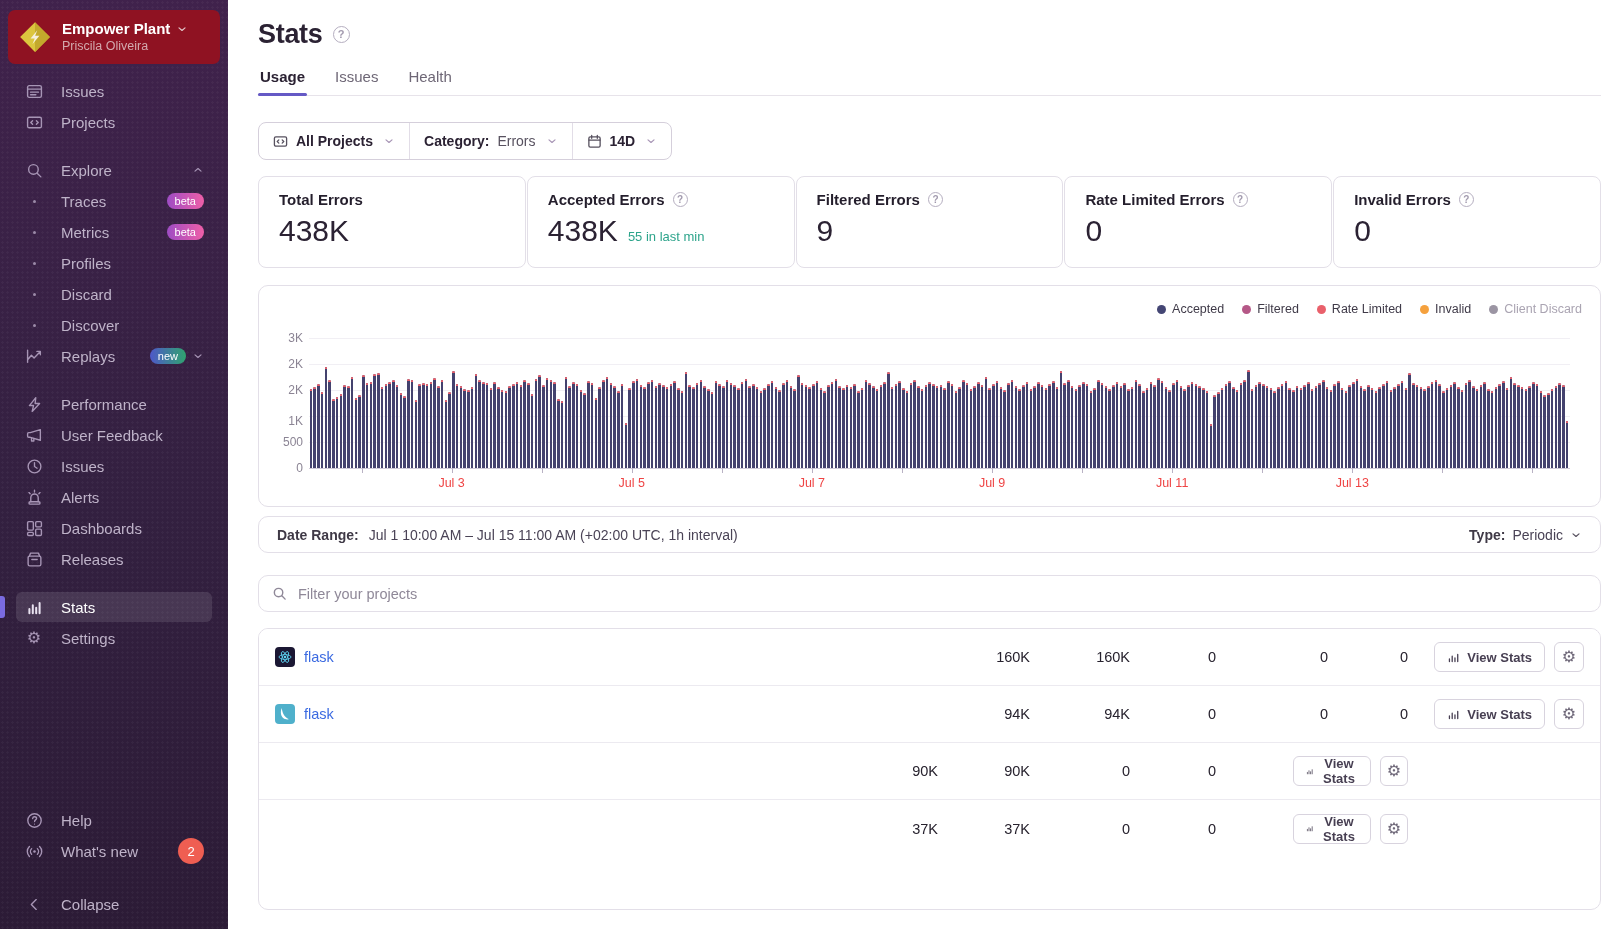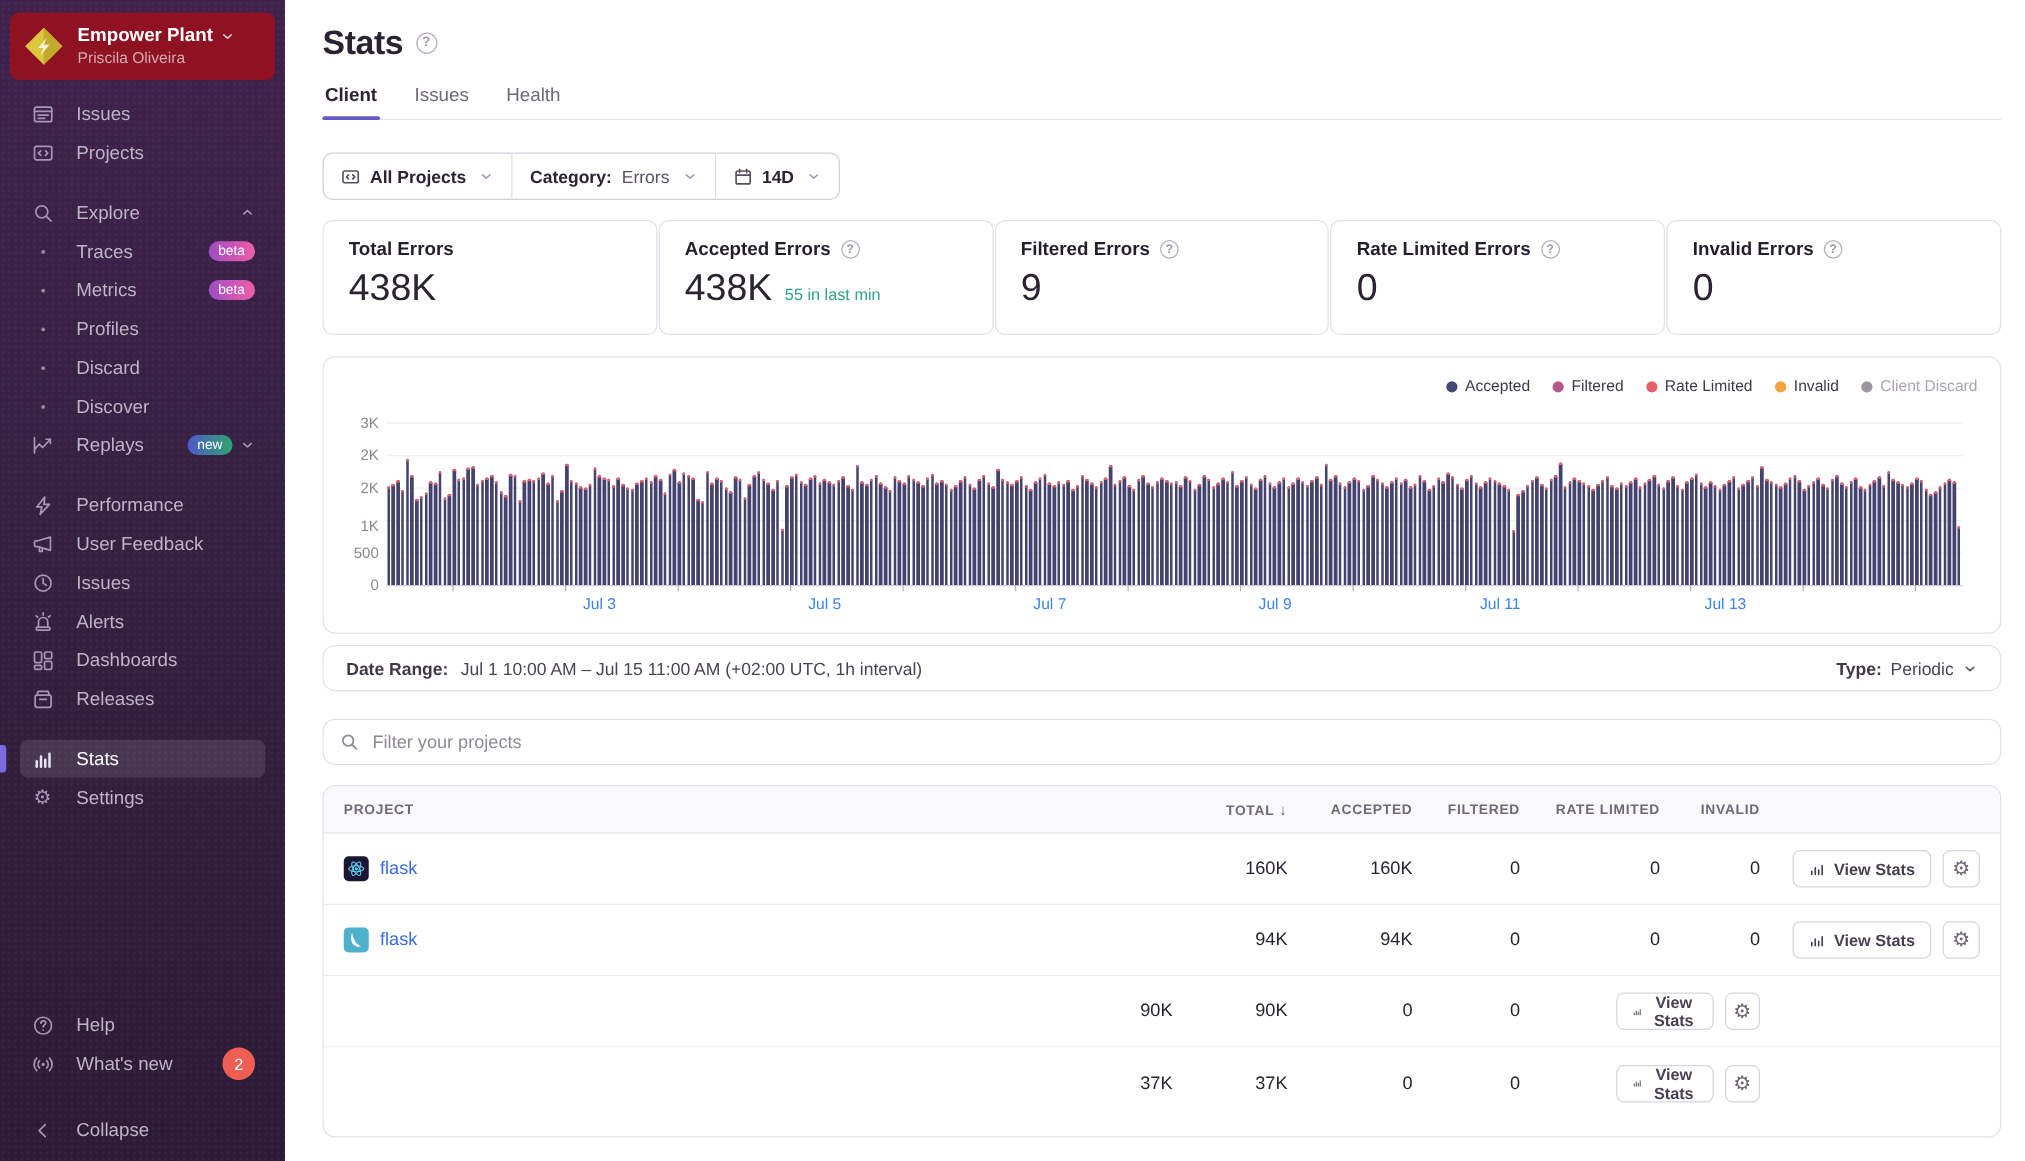--- a/index.html
+++ b/index.html
@@ -84,21 +84,21 @@
   .legend-item.muted { color:#aaa4b2; }
   .plot { position:absolute; left:50px; right:30px; top:52px; height:130px; }
   .gridline { position:absolute; left:0; right:0; height:1px; background:#f1eff4; }
   .baseline { position:absolute; left:0; right:0; bottom:-1px; height:1px; background:#cfc9d8; }
   .ylab { position:absolute; left:-46px; width:40px; text-align:right; font-size:12px; color:#8b8494; }
   .bars { position:absolute; inset:0; display:flex; align-items:flex-end; overflow:hidden; }
   .bar { flex:1 1 0; min-width:1px; margin:0 0.7px; background:#44426e; border-radius:1.5px 1.5px 0 0; position:relative; }
   .bar-cap { position:absolute; top:0; left:0; right:0; height:2px; background:#e9606b; border-radius:1.5px 1.5px 0 0; }
   .xticks { position:absolute; left:50px; right:30px; top:182px; height:26px; }
   .xtick { position:absolute; top:0; width:1px; height:5px; background:#b9b2c4; }
-  .xlab { position:absolute; top:8px; transform:translateX(-50%); font-size:12.5px; color:#3b82f6; white-space:nowrap;margin-left:28px; }
+  .xlab { position:absolute; top:8px; transform:translateX(-50%); font-size:12.5px; color:#ef4444; white-space:nowrap; }
 
   .date-panel { margin-top:9px; height:37px; display:flex; align-items:center; padding:0 18px; font-size:14px; }
   .date-panel .lbl { font-weight:bold; color:#3f3946; margin-right:10px; }
   .date-panel .val { color:#4a4356; }
   .type-ctl { margin-left:auto; display:flex; align-items:center; gap:7px; cursor:pointer; }
   .type-ctl .lbl { margin-right:0; }
   .type-ctl .chev { margin-left:0; color:#57515f; }
 
   .search-panel { margin-top:22px; height:37px; display:flex; align-items:center; padding:0 13px; gap:9px; }
   .search-panel .ic { color:#8f8898; display:flex; }
@@ -340,21 +340,21 @@
       </div>
   </div>
 
   <div class="main">
     <div class="page-title-row">
       <span class="page-title">Stats</span>
       <span class="qmark">?</span>
     </div>
 
     <div class="tabs">
-      <span class="tab active">Client</span>
+      <span class="tab active">Usage</span>
       <span class="tab">Issues</span>
       <span class="tab">Health</span>
     </div>
 
     <div class="filterbar">
       <div class="fseg">
         <span class="ic">
           <svg viewBox="0 0 16 16">
               <rect x="1.5" y="3" width="13" height="10" rx="1.5"></rect>
               <path d="M6.2 6.3 4.5 8l1.7 1.7M9.8 6.3 11.5 8 9.8 9.7"></path>
@@ -1529,29 +1529,20 @@
       <span class="ic">
         <svg viewBox="0 0 16 16">
             <circle cx="7" cy="7" r="4.5"></circle>
             <path d="M10.5 10.5 14 14"></path>
           </svg>
         </span>
       <input type="text" placeholder="Filter your projects" style="">
     </div>
 
     <div class="panel table">
-      <div class="tgrid thead" id="thead">
-          <span class="th">PROJECT</span>
-          <span class="th">TOTAL<span class="arrow"> ↓</span></span>
-          <span class="th">ACCEPTED</span>
-          <span class="th">FILTERED</span>
-          <span class="th">RATE LIMITED</span>
-          <span class="th">INVALID</span>
-          <span class="th"></span>
-        </div>
       <div id="tbody">
           <div class="tgrid trow">
             <div class="pcell">
               <span class="pframe" style="background: rgb(27, 23, 51);">
                 <svg viewBox="0 0 24 24">
                   <g stroke="#5ed3f3" fill="none" stroke-width="1.3">
                     <ellipse cx="12" cy="12" rx="9" ry="3.6"></ellipse>
                     <ellipse cx="12" cy="12" rx="9" ry="3.6" transform="rotate(60 12 12)"></ellipse>
                     <ellipse cx="12" cy="12" rx="9" ry="3.6" transform="rotate(120 12 12)"></ellipse>
                   </g>

